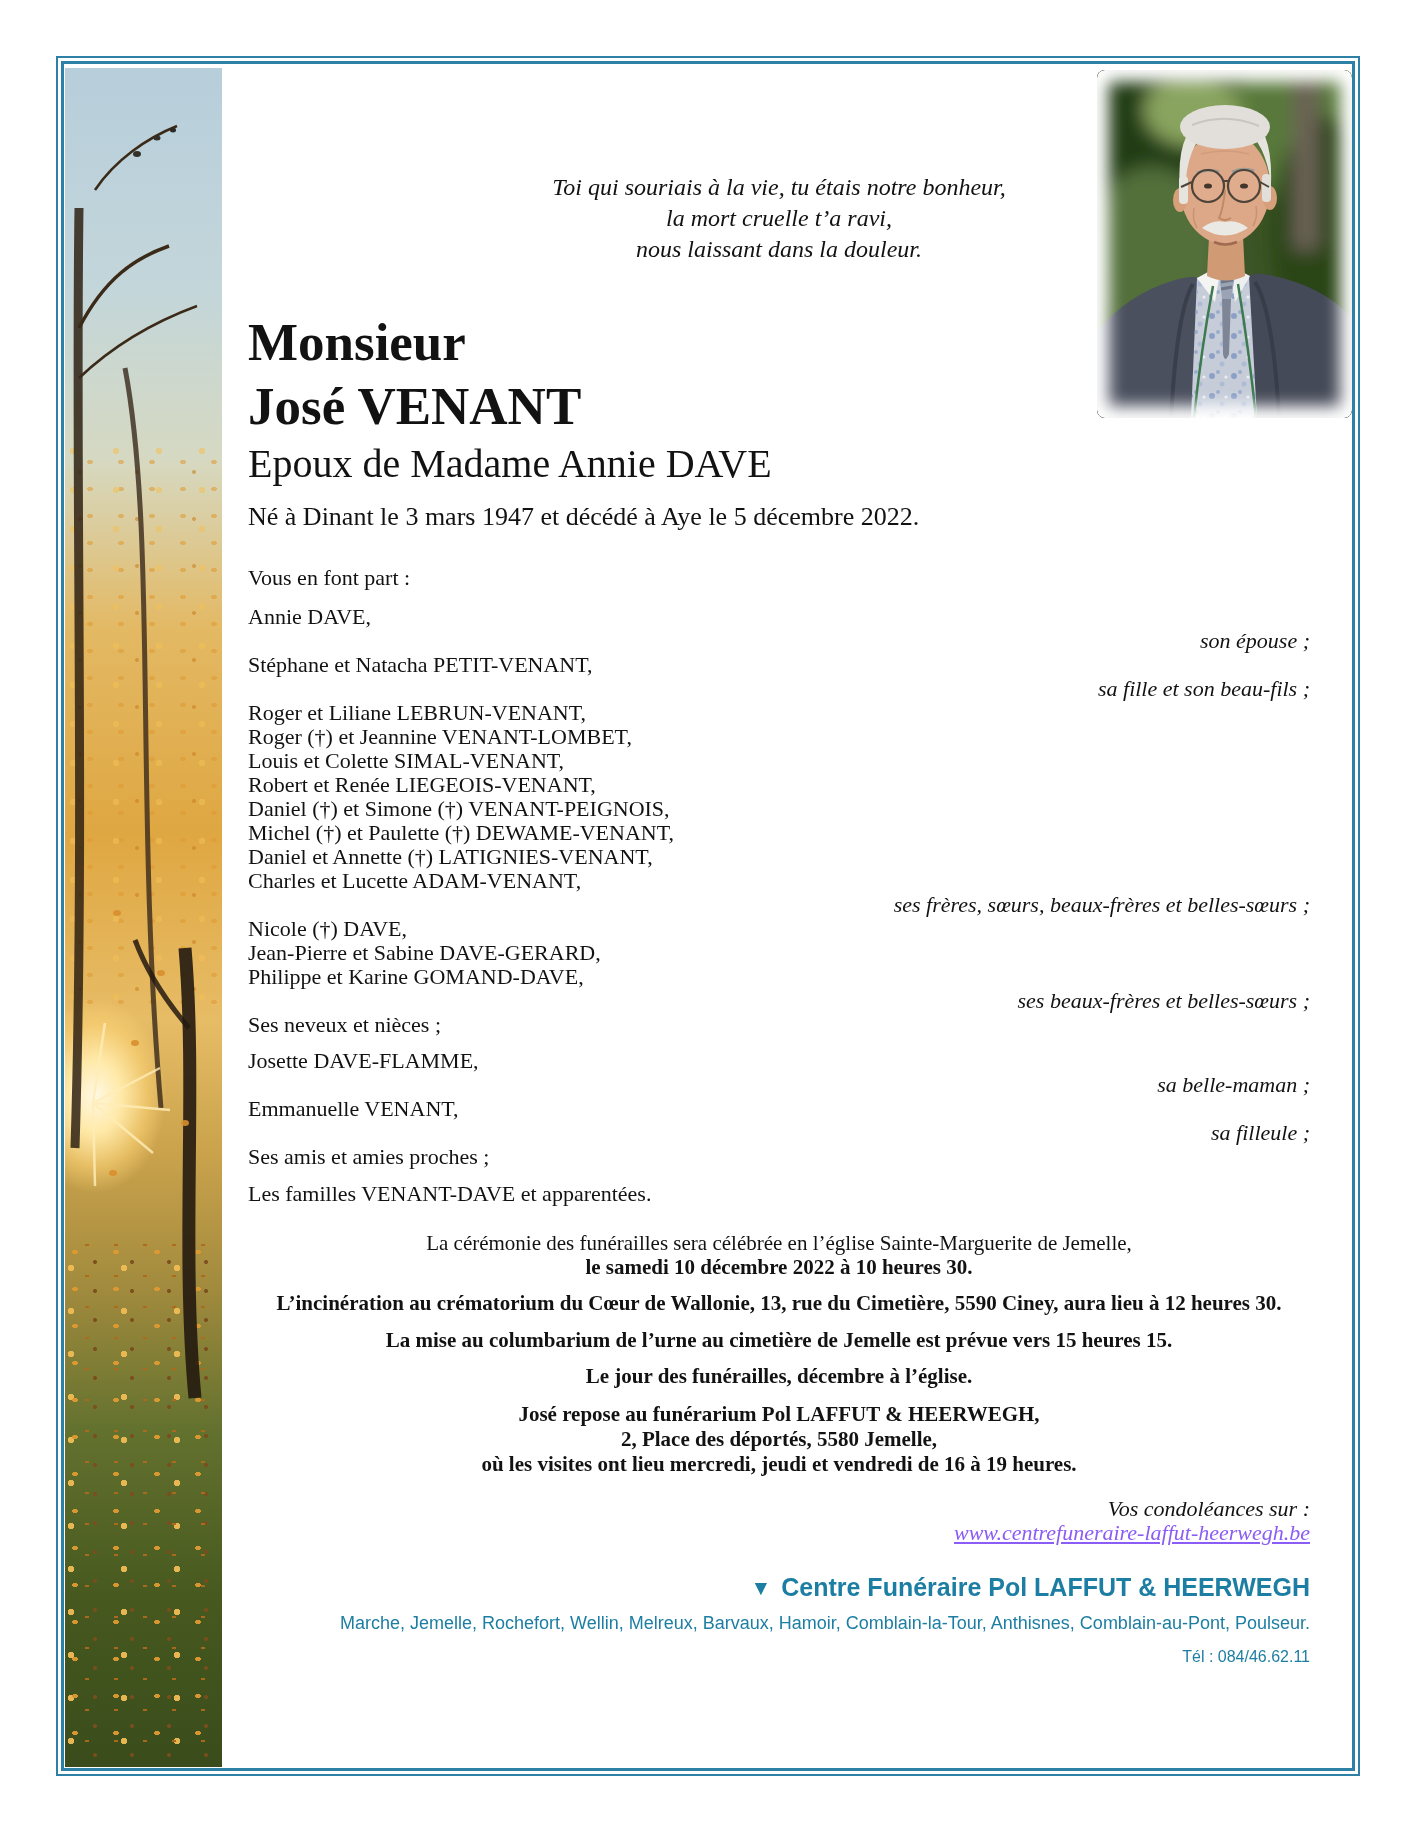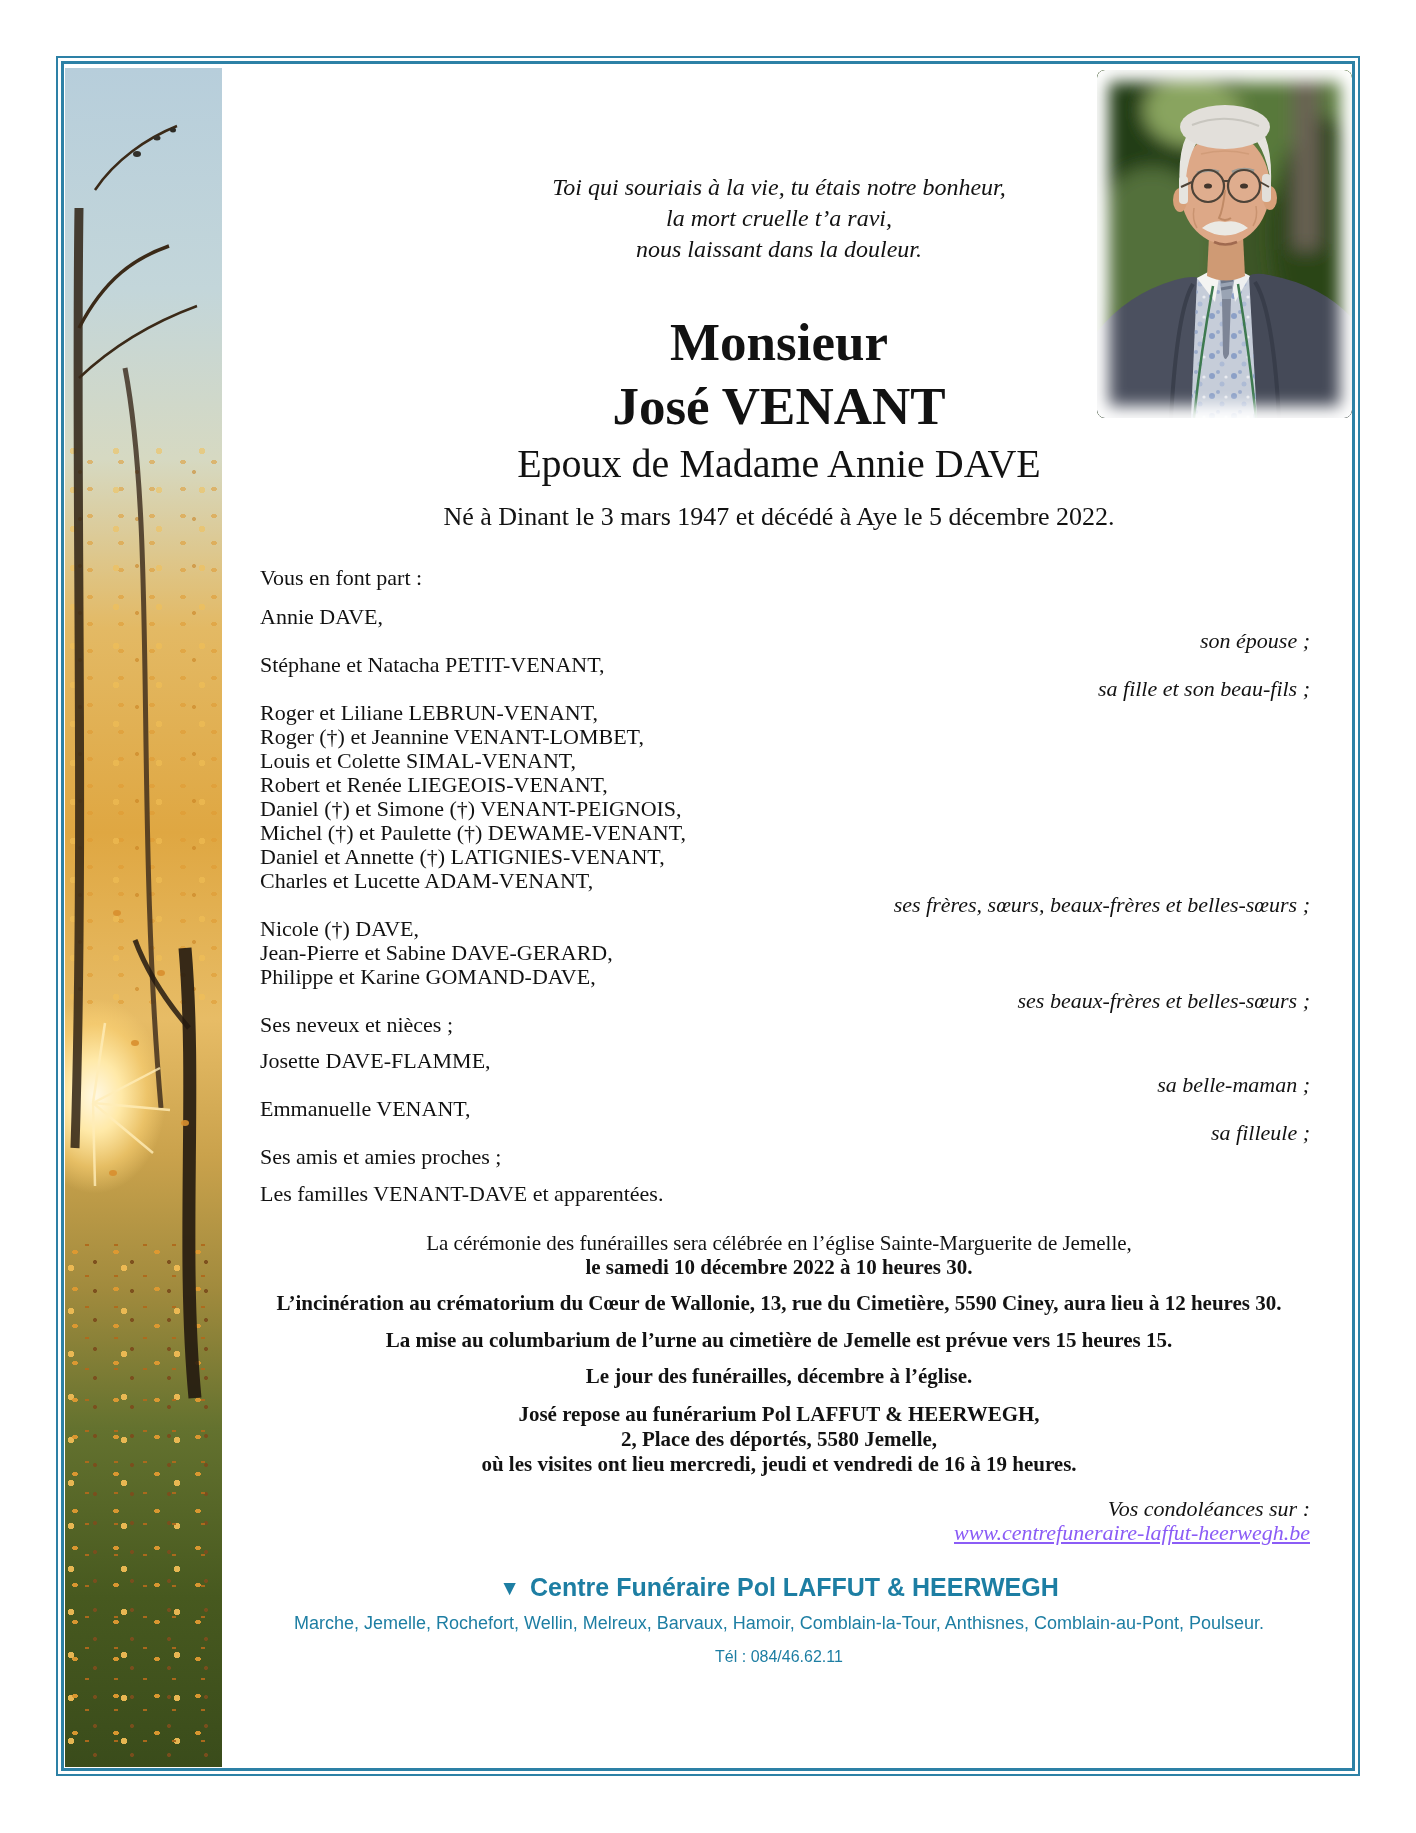--- a/index.html
+++ b/index.html
@@ -49,41 +49,41 @@
   .portrait .feather {
     position:absolute; inset:0; pointer-events:none;
     box-shadow:inset 0 0 16px 12px #ffffff; border-radius:8px;
   }
 
   
   .quote {
     position:absolute; left:248px; top:156px; width:1062px;
     text-align:center; font-style:italic; font-size:24px; line-height:31px;margin-top:16px;
   }
-  .titles { position:absolute; left:248px; top:310px; width:1062px; text-align:center; }
+  .titles { position:absolute; left:248px; top:310px; width:1062px; }
   .t-monsieur, .t-name { font-weight:bold; font-size:53px; line-height:64px; }
   .t-spouse { font-size:40px; line-height:52px; }
   .t-dates  { font-size:26px; line-height:30px; margin-top:12px; }
 
   .body-col { position:absolute; left:248px; top:566px; width:1062px; font-size:22px; }
-  .row { line-height:24px;margin-left:12px; }
+  .row { line-height:24px; }
   .relation { text-align:right; font-style:italic; }
   .fam-group { margin:0; }
 
   .cer-para { margin-top:13px; text-align:center; font-size:21px; line-height:23.5px;
               font-weight:bold; white-space:nowrap; }
   .cer-para.first { margin-top:26px; }
   .cer-para.tall .cer-line { line-height:25px; }
   .cer-line.normal { font-weight:normal; }
 
   .condolences { margin-top:20px; text-align:right; font-size:22px; line-height:24.5px; }
   .condolences .label { font-style:italic; }
   .condolences a { display:block; font-style:italic; color:#8b5cf6; text-decoration:underline; }
 
-  .footer-block { margin-top:26px; text-align:center;
+  .footer-block { margin-top:26px; text-align:right;
                   font-family:"Liberation Sans","DejaVu Sans",sans-serif; color:#1d7ea3; }
   .f-title { font-size:25px; font-weight:bold; line-height:30px; white-space:nowrap; }
   .f-title .tri { font-size:21px; margin-right:10px; position:relative; top:-1px; }
   .f-towns { margin-top:7px; font-size:18px; line-height:24px; white-space:nowrap; }
   .f-phone { margin-top:11px; font-size:16px; line-height:22px; }
 </style>
 </head>
 <body>
 
 <div class="page">

